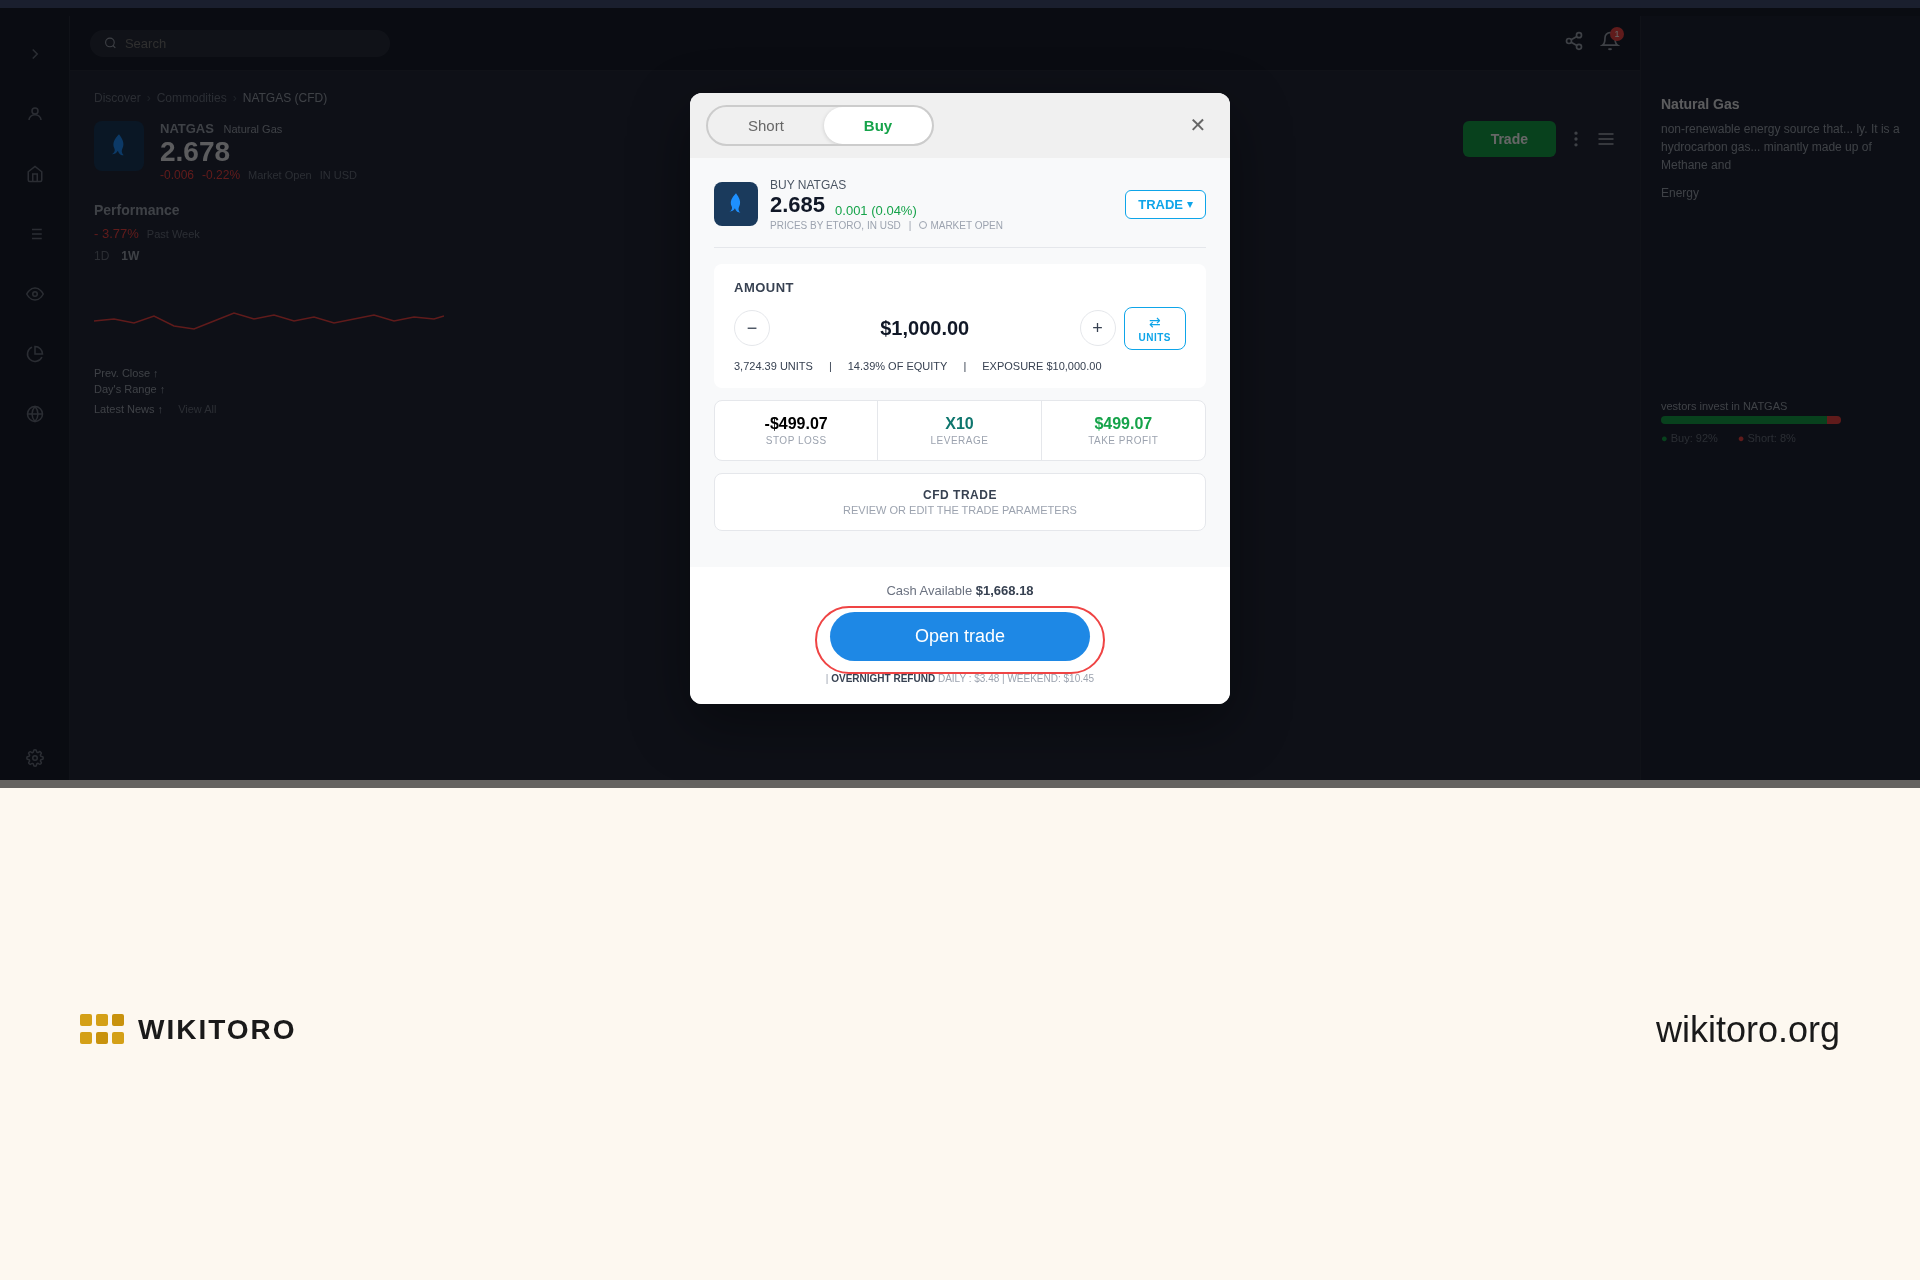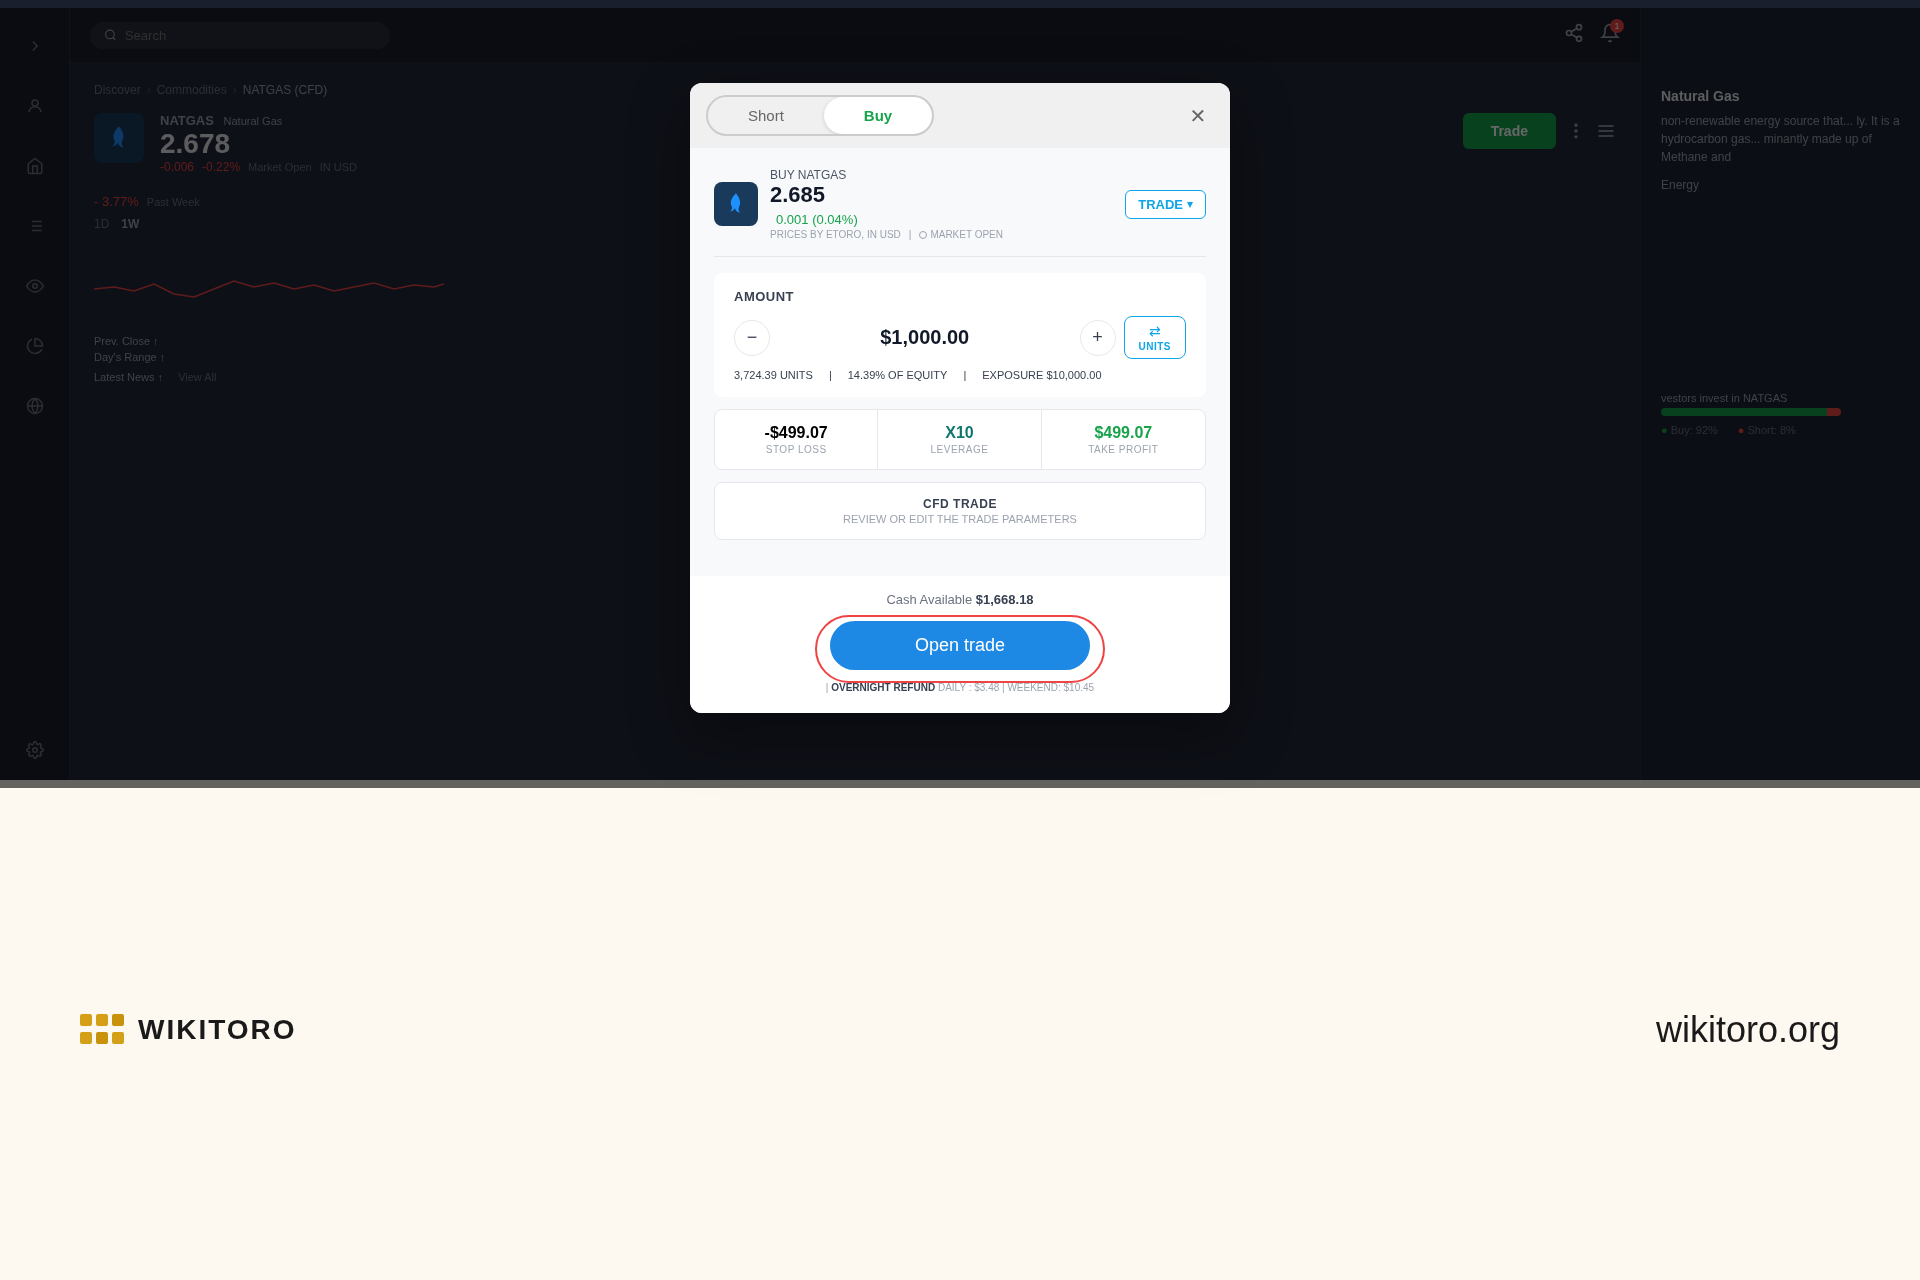--- a/index.html
+++ b/index.html
@@ -1,19 +1,19 @@
 <!DOCTYPE html>
 <html><head>
   <meta charset="utf-8">
   <style>
     * { box-sizing: border-box; margin: 0; padding: 0; }
     body { font-family: -apple-system, BlinkMacSystemFont, 'Segoe UI', Arial, sans-serif; background: #1a1f2e; width: 1920px; height: 1280px; overflow: hidden; position: relative; }
 
     
-    .app-bg { position: absolute; top: 8px; left: 0; width: 1920px; height: 780px; background: #1a1f2e; display: flex; }
+    .app-bg { position: absolute; top: 16px; left: 0; width: 1920px; height: 780px; background: #1a1f2e; display: flex; }
 
     
     .sidebar { width: 70px; background: #1a1f2e; display: flex; flex-direction: column; align-items: center; padding: 20px 0; gap: 24px; border-right: 1px solid #2a2f3e; height: 780px; }
     .sidebar-icon { width: 36px; height: 36px; display: flex; align-items: center; justify-content: center; color: #6b7280; font-size: 18px; cursor: pointer; border-radius: 6px; }
 
     
     .main-area { flex: 1; background: #23283a; height: 780px; overflow: hidden; }
 
     
     .top-bar { height: 55px; background: #1a1f2e; display: flex; align-items: center; padding: 0 20px; border-bottom: 1px solid #2a2f3e; gap: 16px; }
@@ -270,20 +270,21 @@
             </svg>
           <svg width="20" height="20" viewBox="0 0 24 24" fill="none" stroke="#9ca3af" stroke-width="2">
               <line x1="3" y1="12" x2="21" y2="12"></line>
               <line x1="3" y1="6" x2="21" y2="6"></line>
               <line x1="3" y1="18" x2="21" y2="18"></line>
             </svg>
         </div>
       </div>
 
       <div class="perf-section">
+        <div class="perf-title">Performance</div>
         <div style="display:flex; gap:8px; align-items:center; margin-bottom:8px;">
           <span class="perf-change">- 3.77%</span>
           <span style="color:#6b7280; font-size:11px;">Past Week</span>
         </div>
 
         <div style="display:flex; gap:12px; margin-bottom:8px;">
           <button style="background:none;border:none;color:#6b7280;font-size:12px;cursor:pointer;">1D</button>
           <button style="background:none;border:none;color:#9ca3af;font-size:12px;cursor:pointer;font-weight:600;">1W</button>
         </div>
 
@@ -337,21 +338,21 @@
     <div class="modal-body">
 
       <div class="modal-asset-row">
         <div class="modal-asset-icon">
           <svg width="26" height="26" viewBox="0 0 24 24" fill="#1e90ff">
               <path d="M12 2C8 6 6 10 8 14c1 2 0 4-2 5 2 0 4-1 5-3 1 3 3 4 5 4-2-2-2-4-1-6 2-4 0-8-3-12z"></path>
             </svg>
         </div>
         <div class="modal-asset-details">
           <div class="buy-label">BUY NATGAS</div>
-          <div style="display:flex; align-items:flex-start; gap:4px;flex-direction:column;">
+          <div style="display:flex; align-items:flex-end; gap:4px;">
             <span class="modal-price-big">2.685</span>
             <span class="modal-price-change">
               <span>0.001</span> (<span>0.04%</span>)
             </span>
           </div>
           <div class="modal-price-meta">
             <span>PRICES BY ETORO, IN USD</span>
             <span style="margin:0 4px;">|</span>
             <span class="market-open-badge">
               <span class="market-open-dot"></span>

